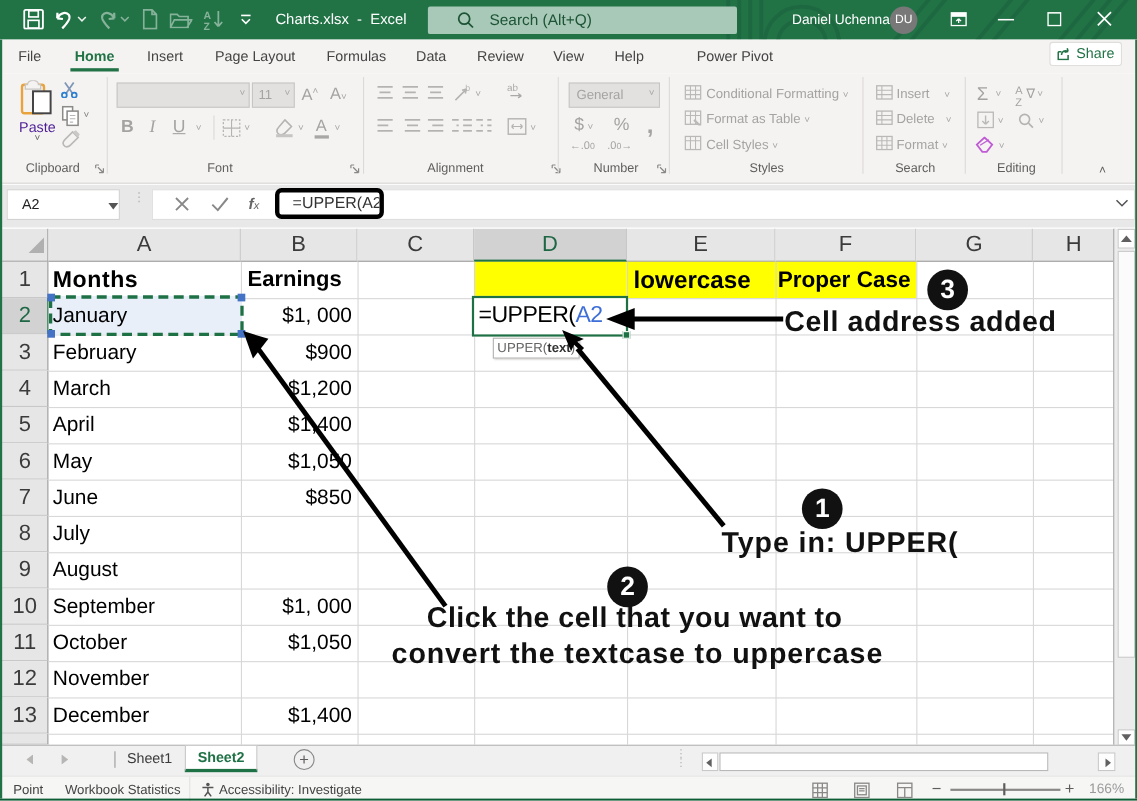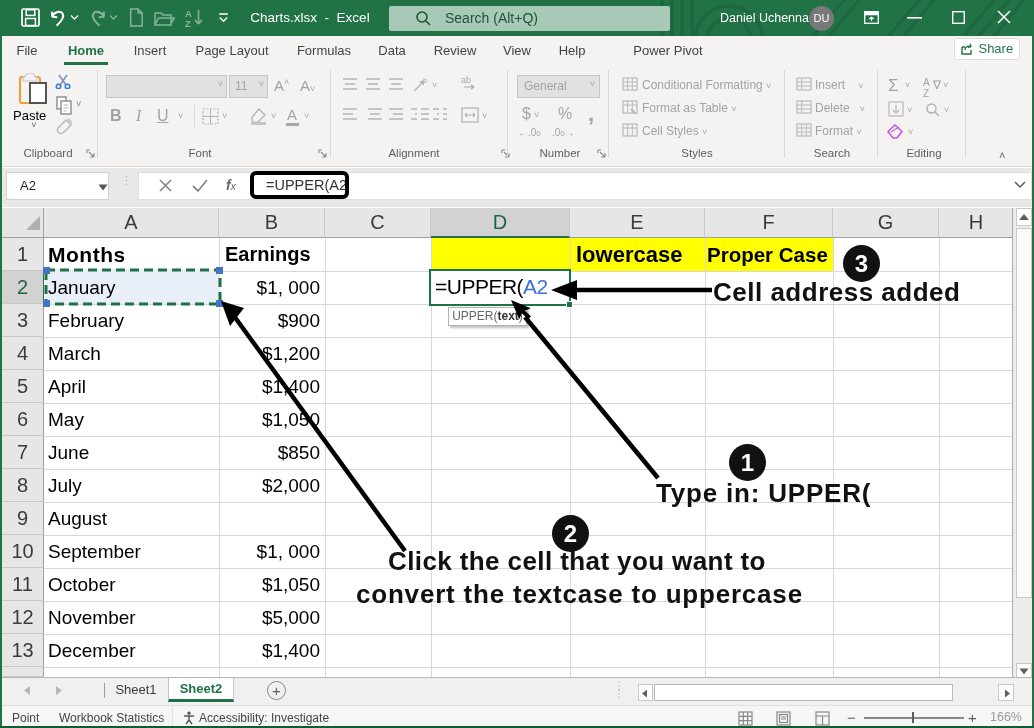--- a/index.html
+++ b/index.html
@@ -160,21 +160,21 @@
           <path d="M4 8 C4 4.5 7 3.5 10 4.8 M10 4.8 l-0.8 -3 M10 4.8 l-3.2 0.6" stroke="#217346" stroke-width="1.4" fill="none"></path>
         </svg> Share</div>
   </div>
   <div id="ribbon">
 
     <svg class="abs" style="left:16px;top:6px" width="32" height="32" viewBox="0 0 32 32">
       <rect x="2" y="4" width="20" height="26" rx="2" fill="none" stroke="#e8a33d" stroke-width="2.2"></rect>
       <path d="M7 4 a5 4 0 0 1 10 0 h2 v4 h-14 v-4 z" fill="#f5f3f2" stroke="#c8c6c4" stroke-width="1.2"></path>
       <rect x="12" y="10" width="16" height="20" fill="#fff" stroke="#444" stroke-width="1.8"></rect>
     </svg>
-    <div class="abs" style="left:11px;top:41px;width:42px;text-align:left;font-size:13px;color:#000000">Paste</div>
+    <div class="abs" style="left:11px;top:41px;width:42px;text-align:center;font-size:13px;color:#4c1d95">Paste</div>
     <div class="abs" style="left:24px;top:53px;width:16px;text-align:center;font-size:9px;color:#555">˅</div>
     <svg class="abs" style="left:53px;top:7px" width="17" height="15" viewBox="0 0 17 15">
       <path d="M4 1 L11 11 M12 1 L5 11" stroke="#7f96b8" stroke-width="1.6"></path>
       <circle cx="3.5" cy="12.5" r="2.2" fill="none" stroke="#2f7fd0" stroke-width="1.6"></circle>
         <circle cx="12.5" cy="12.5" r="2.2" fill="none" stroke="#2f7fd0" stroke-width="1.6"></circle>
     </svg>
     <svg class="abs" style="left:54px;top:29px" width="17" height="19" viewBox="0 0 17 19">
       <rect x="1" y="1" width="9" height="12" fill="#fff" stroke="#8b8a88" stroke-width="1.4"></rect>
       <rect x="5" y="5" width="10" height="13" fill="#fff" stroke="#8b8a88" stroke-width="1.4"></rect>
       <path d="M7.5 9 h5 M7.5 12 h5 M7.5 15 h3" stroke="#b9b7b5" stroke-width="1"></path>
@@ -419,24 +419,22 @@
     <div class="cell" style="left:48px;top:394px;line-height:33px">November</div>
     <div class="cell" style="left:48px;top:427px;line-height:33px">December</div>
 
     <div class="cell bold" style="left:225px;top:31px;line-height:33px;font-size:20px">Earnings</div>
     <div class="cell rt" style="left:219px;top:64px;width:101px;line-height:33px">$1, 000</div>
     <div class="cell rt" style="left:219px;top:97px;width:101px;line-height:33px">$900</div>
     <div class="cell rt" style="left:219px;top:130px;width:101px;line-height:33px">$1,200</div>
     <div class="cell rt" style="left:219px;top:163px;width:101px;line-height:33px">$1,400</div>
     <div class="cell rt" style="left:219px;top:196px;width:101px;line-height:33px">$1,050</div>
     <div class="cell rt" style="left:219px;top:229px;width:101px;line-height:33px">$850</div>
-    <div class="cell rt" style="left:219px;top:262px;width:101px;line-height:33px">$2,000</div>
     <div class="cell rt" style="left:219px;top:328px;width:101px;line-height:33px">$1, 000</div>
     <div class="cell rt" style="left:219px;top:361px;width:101px;line-height:33px">$1,050</div>
-    <div class="cell rt" style="left:219px;top:394px;width:101px;line-height:33px">$5,000</div>
     <div class="cell rt" style="left:219px;top:427px;width:101px;line-height:33px">$1,400</div>
 
     <div class="cell bold" style="left:576px;top:31px;line-height:33px;font-size:22px">lowercase</div>
     <div class="cell bold" style="left:707px;top:31px;line-height:33px;font-size:20.5px">Proper Case</div>
 
     <div class="abs" style="left:45px;top:62px;width:175px;height:35px;background:#e9eff9"></div>
     <svg class="abs" style="left:42px;top:59px" width="182" height="42" viewBox="0 0 182 42">
       <rect x="4" y="4" width="174" height="34" fill="none" stroke="#1e7145" stroke-width="3" stroke-dasharray="9 5"></rect>
       <rect x="1" y="1" width="7" height="7" fill="#4472c4"></rect>
         <rect x="174" y="1" width="7" height="7" fill="#4472c4"></rect>

